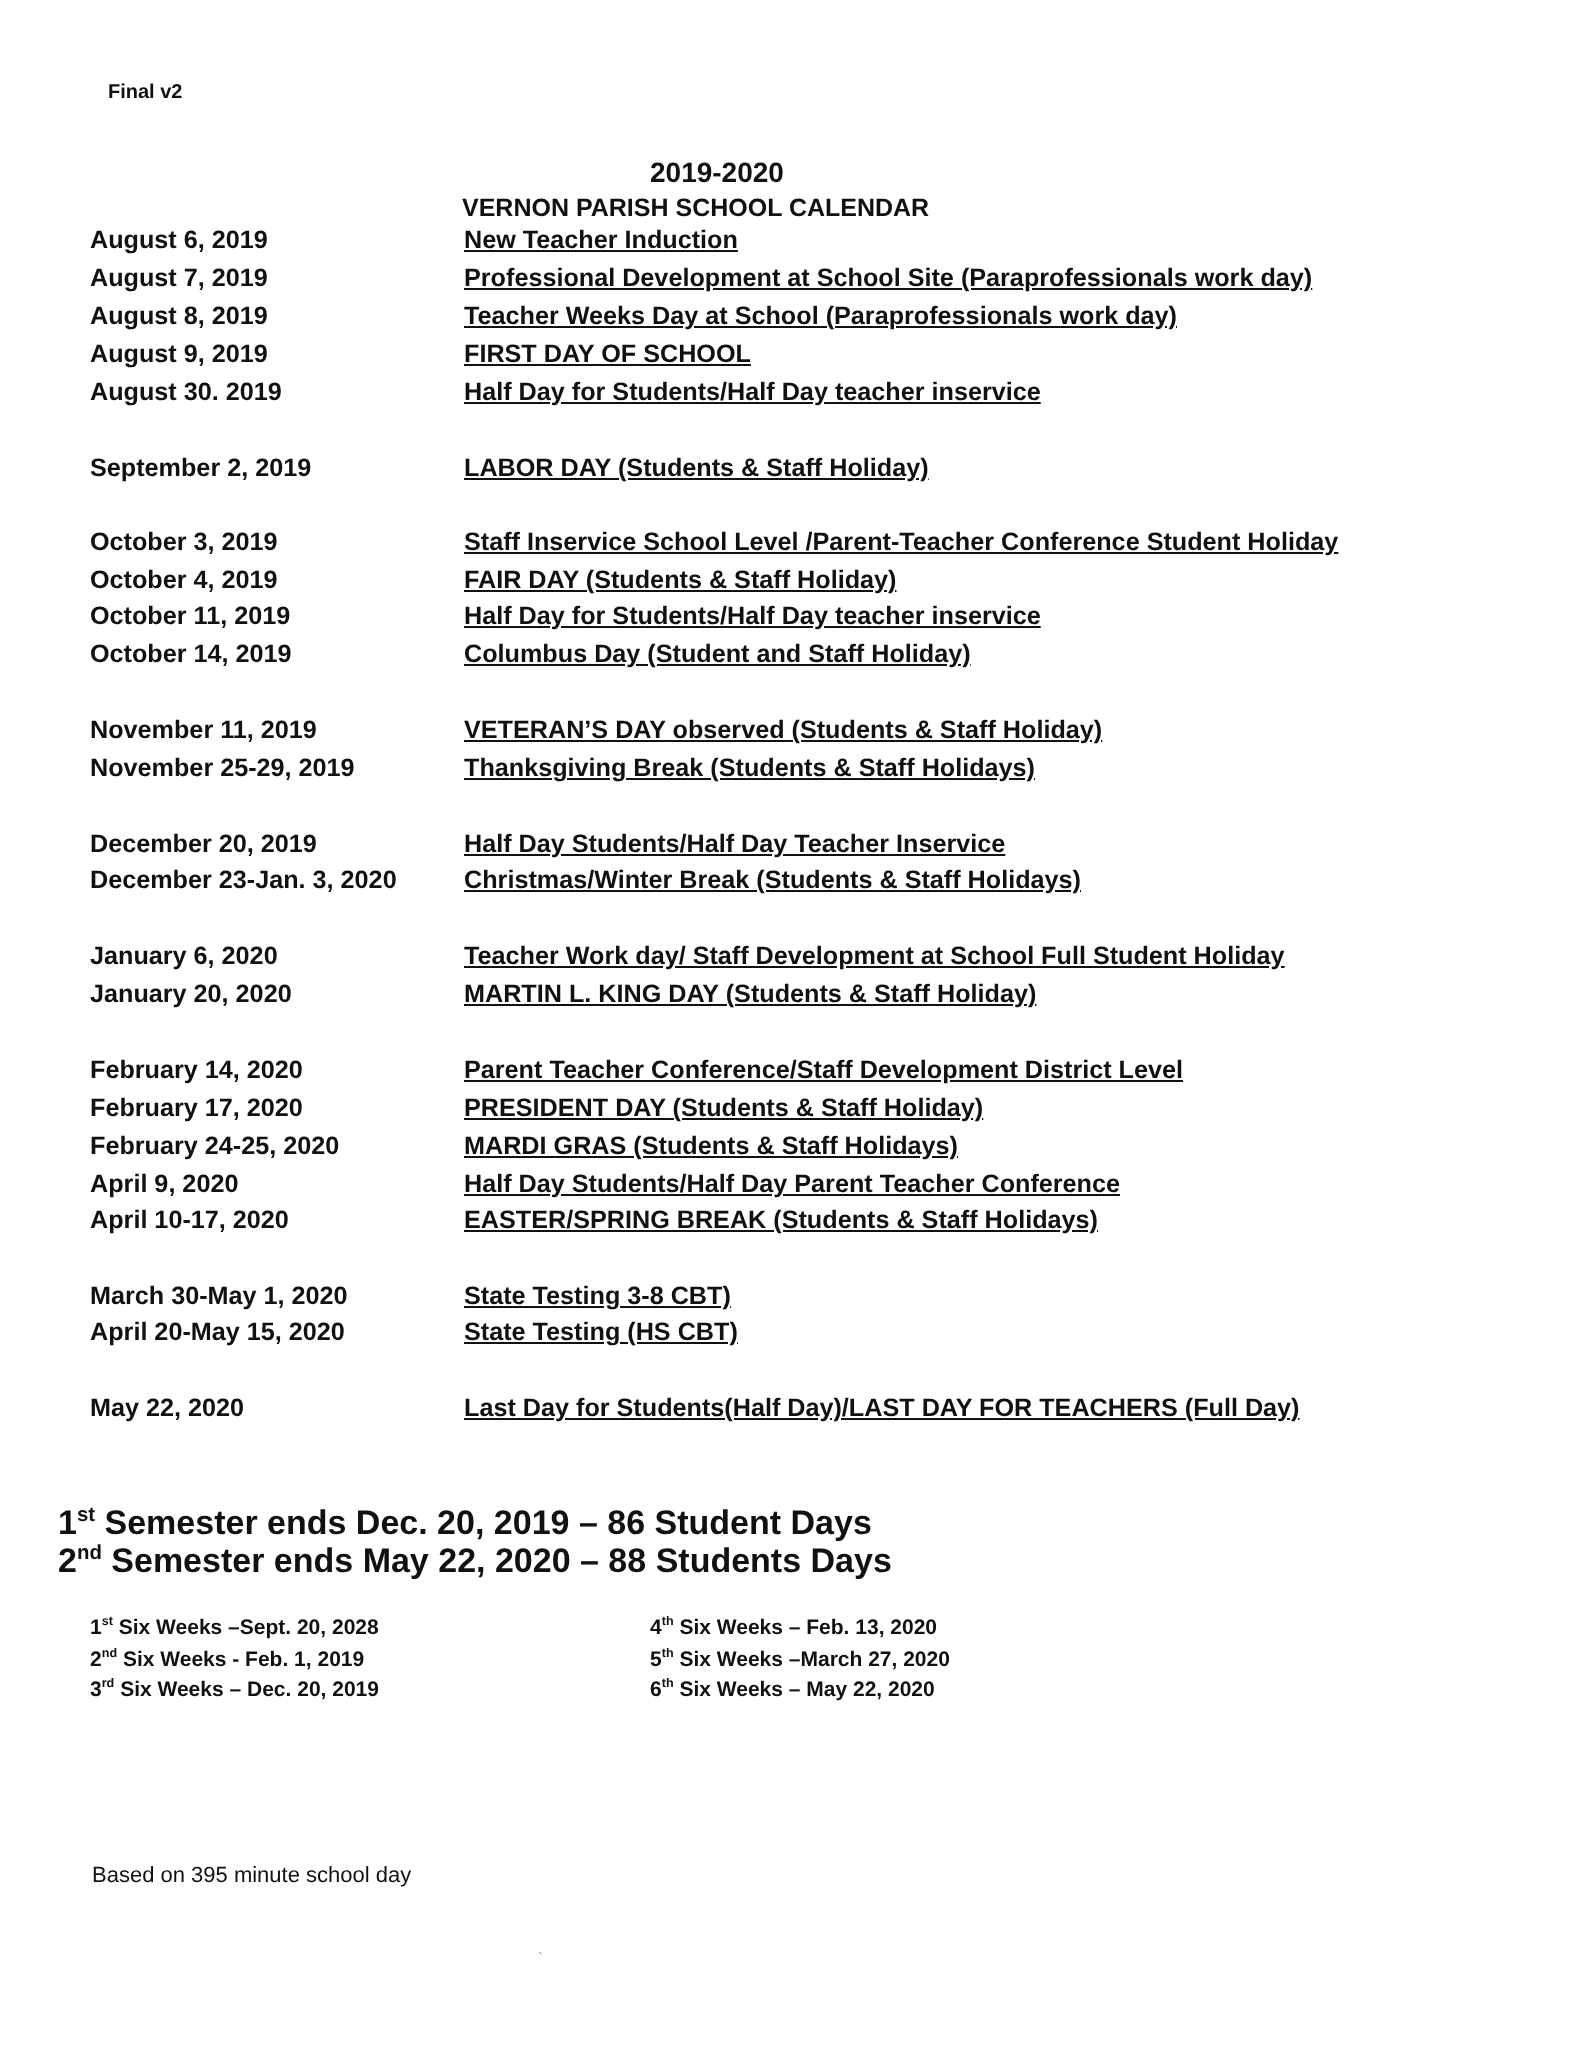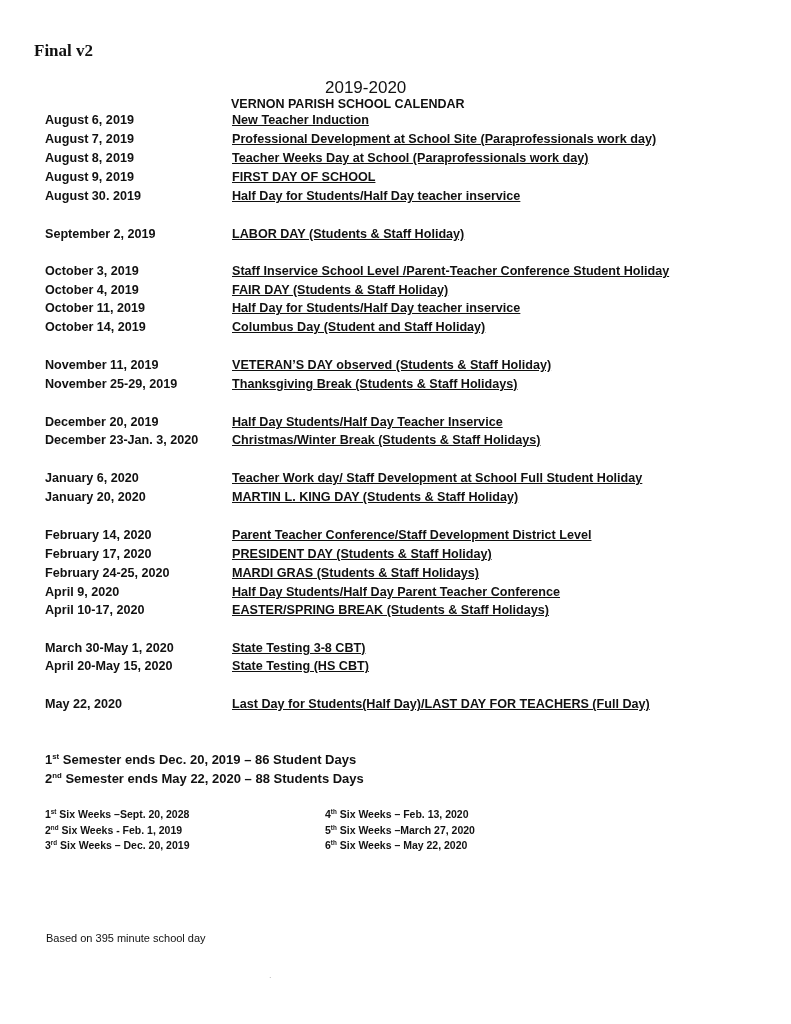--- a/index.html
+++ b/index.html
@@ -2,27 +2,27 @@
 <html><head>
 <meta charset="utf-8">
 <style>
   html, body { margin: 0; padding: 0; }
   body {
     width: 791px; height: 1024px; background: #ffffff; position: relative;
     font-family: "Liberation Sans", "DejaVu Sans", sans-serif; color: #111111;
     overflow: hidden;
   }
   .abs { position: absolute; white-space: nowrap; }
-  .final { left: 34px; top: 41px; font-size: 17px; font-weight: bold; font-family: Liberation Serif, serif; }
+  .final { left: 54px; top: 41px; font-size: 10px; font-weight: bold; }
   .title1 { left: 231px; top: 60px; font-size: 12.5px; font-weight: bold; margin-top: 37px; }
-  .title2 { left: 325px; top: 78px; font-size: 17px; font-weight: normal; }
+  .title2 { left: 325px; top: 78px; font-size: 14px; font-weight: bold; }
   .row { position: absolute; left: 45px; height: 19px; font-size: 12.6px; font-weight: bold; white-space: nowrap; }
   .row .date { position: absolute; left: 0; }
   .row .evt { position: absolute; left: 187px; text-decoration: underline; }
-  .sem { position: absolute; left: 45px; font-size: 13px; font-weight: bold; white-space: nowrap; }
+  .sem { position: absolute; left: 29px; font-size: 17px; font-weight: bold; white-space: nowrap; }
   .sem sup, .sw sup { font-size: 0.6em; vertical-align: super; line-height: 0; }
   .sw { position: absolute; font-size: 10.5px; font-weight: bold; white-space: nowrap; }
   .note { left: 46px; top: 932px; font-size: 11px; text-align: right; }
   .tick { left: 269px; top: 975px; font-size: 8px; color: #999; }
 </style>
 </head>
 <body>
 
 <div class="abs final">Final  v2</div>
 <div class="abs title1">VERNON PARISH SCHOOL CALENDAR</div>

